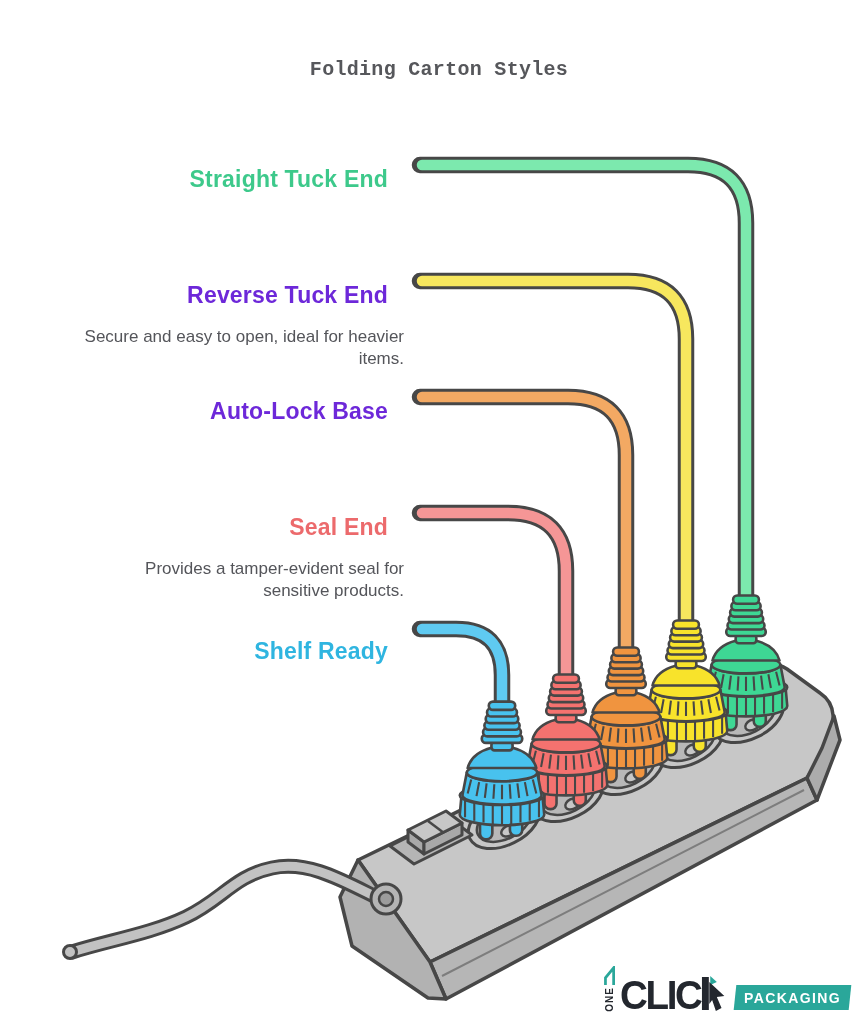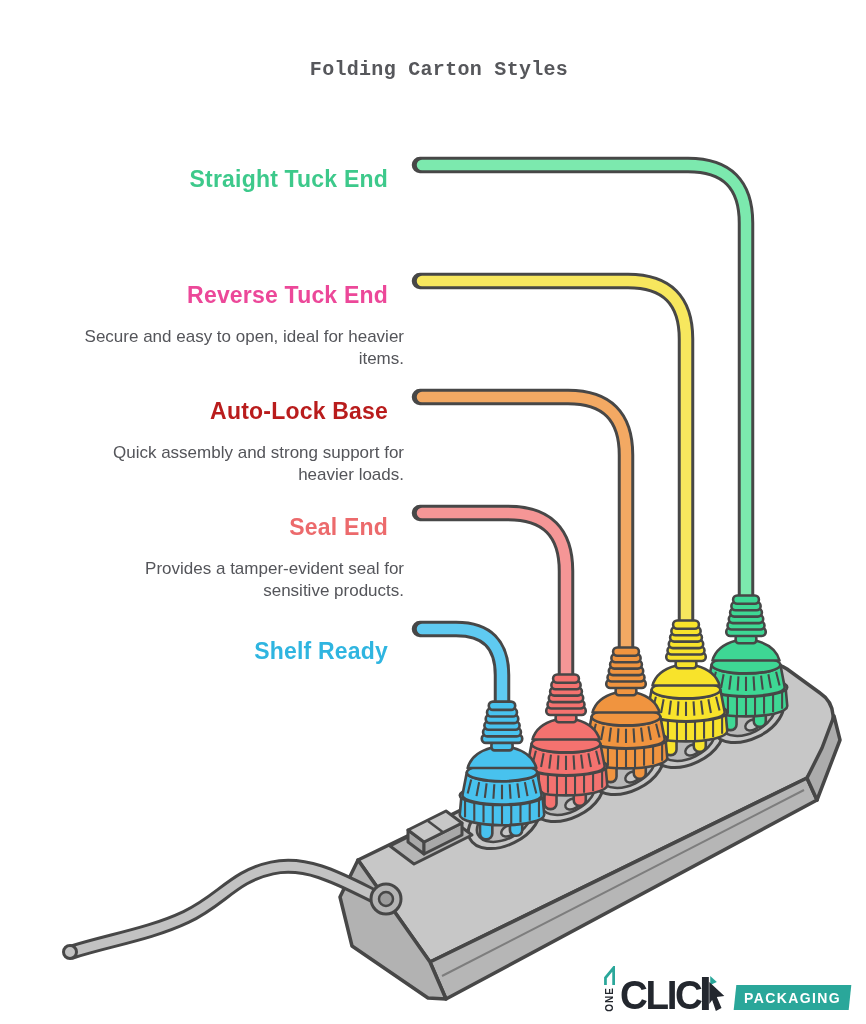--- a/index.html
+++ b/index.html
@@ -32,26 +32,25 @@
 <body>
 
 <div class="canvas">
 
   <h1 class="page-title">Folding Carton Styles</h1>
 
   <div class="style-row r1">
     <h2 style="color: rgb(61, 201, 139);">Straight Tuck End</h2>
   </div>
   <div class="style-row r2">
-    <h2 style="color: #ec4899;">Reverse Tuck End</h2>
+    <h2 style="color: #6d28d9;">Reverse Tuck End</h2>
     <p>Secure and easy to open, ideal for heavier items.</p>
   </div>
   <div class="style-row r3">
-    <h2 style="color: #b91c1c;">Auto-Lock Base</h2>
-    <p>Quick assembly and strong support for heavier loads.</p>
+    <h2 style="color: #6d28d9;">Auto-Lock Base</h2>
   </div>
   <div class="style-row r4">
     <h2 style="color: rgb(236, 106, 108);">Seal End</h2>
     <p>Provides a tamper-evident seal for sensitive products.</p>
   </div>
   <div class="style-row r5">
     <h2 style="color: rgb(47, 181, 224);">Shelf Ready</h2>
   </div>
 
   <svg class="illustration" width="866" height="1024" viewBox="0 0 866 1024">

